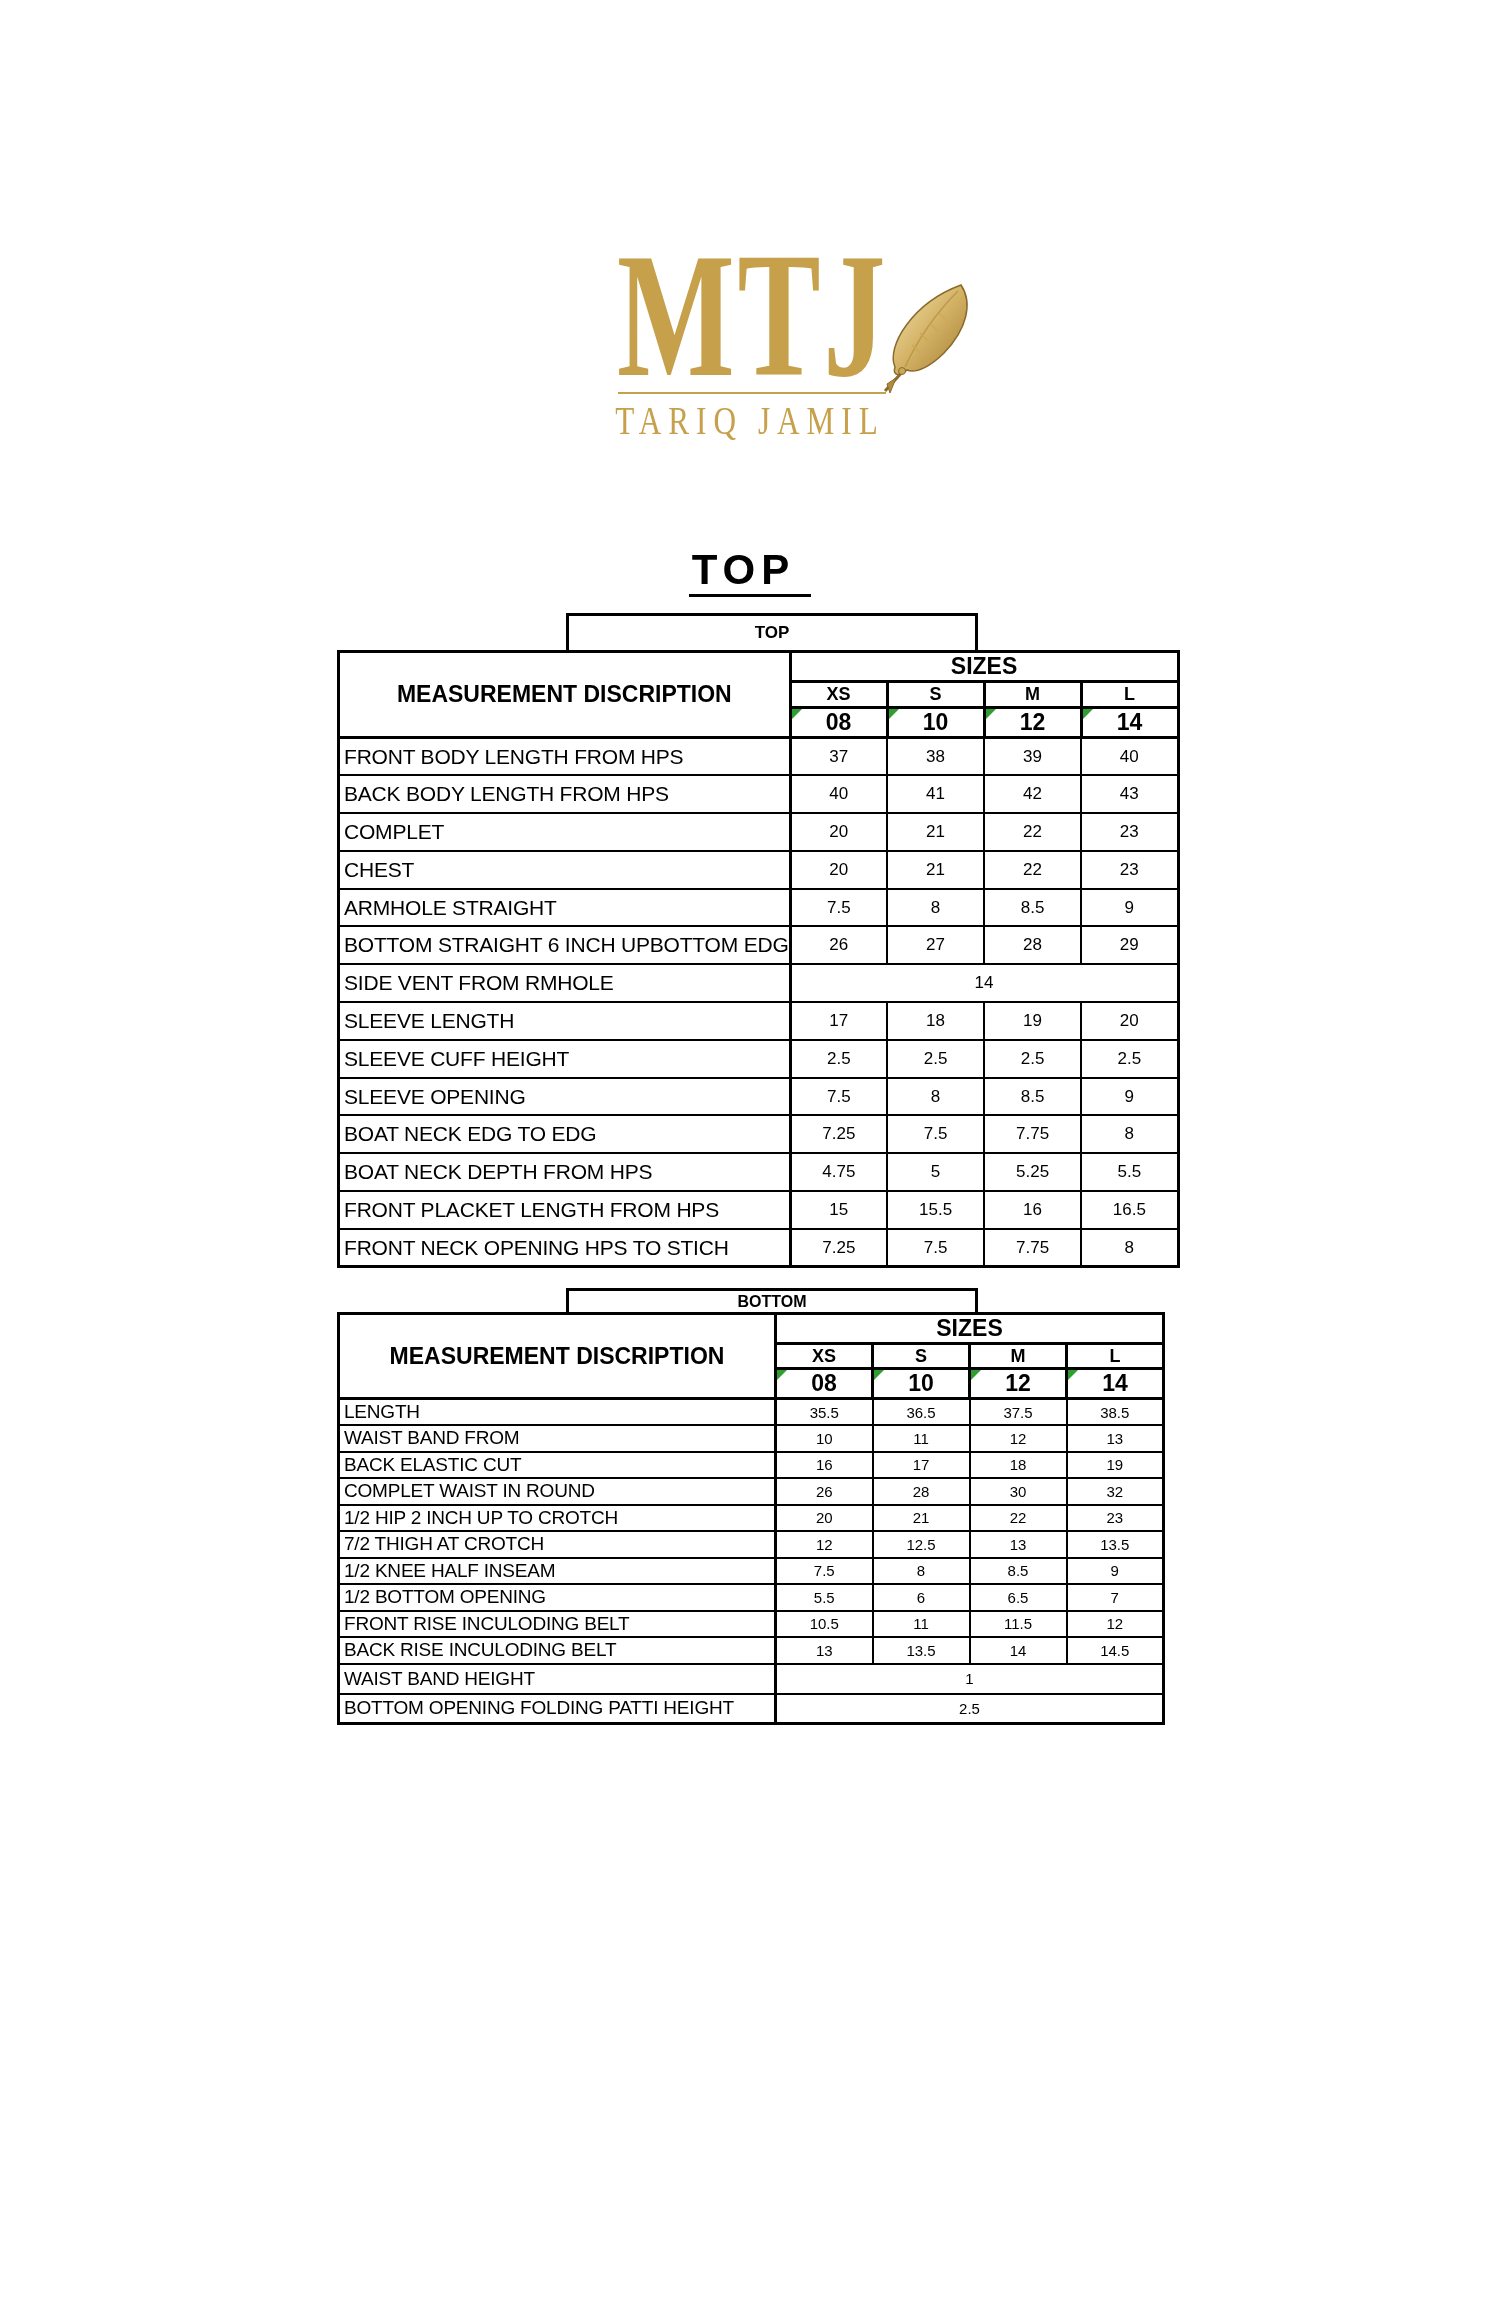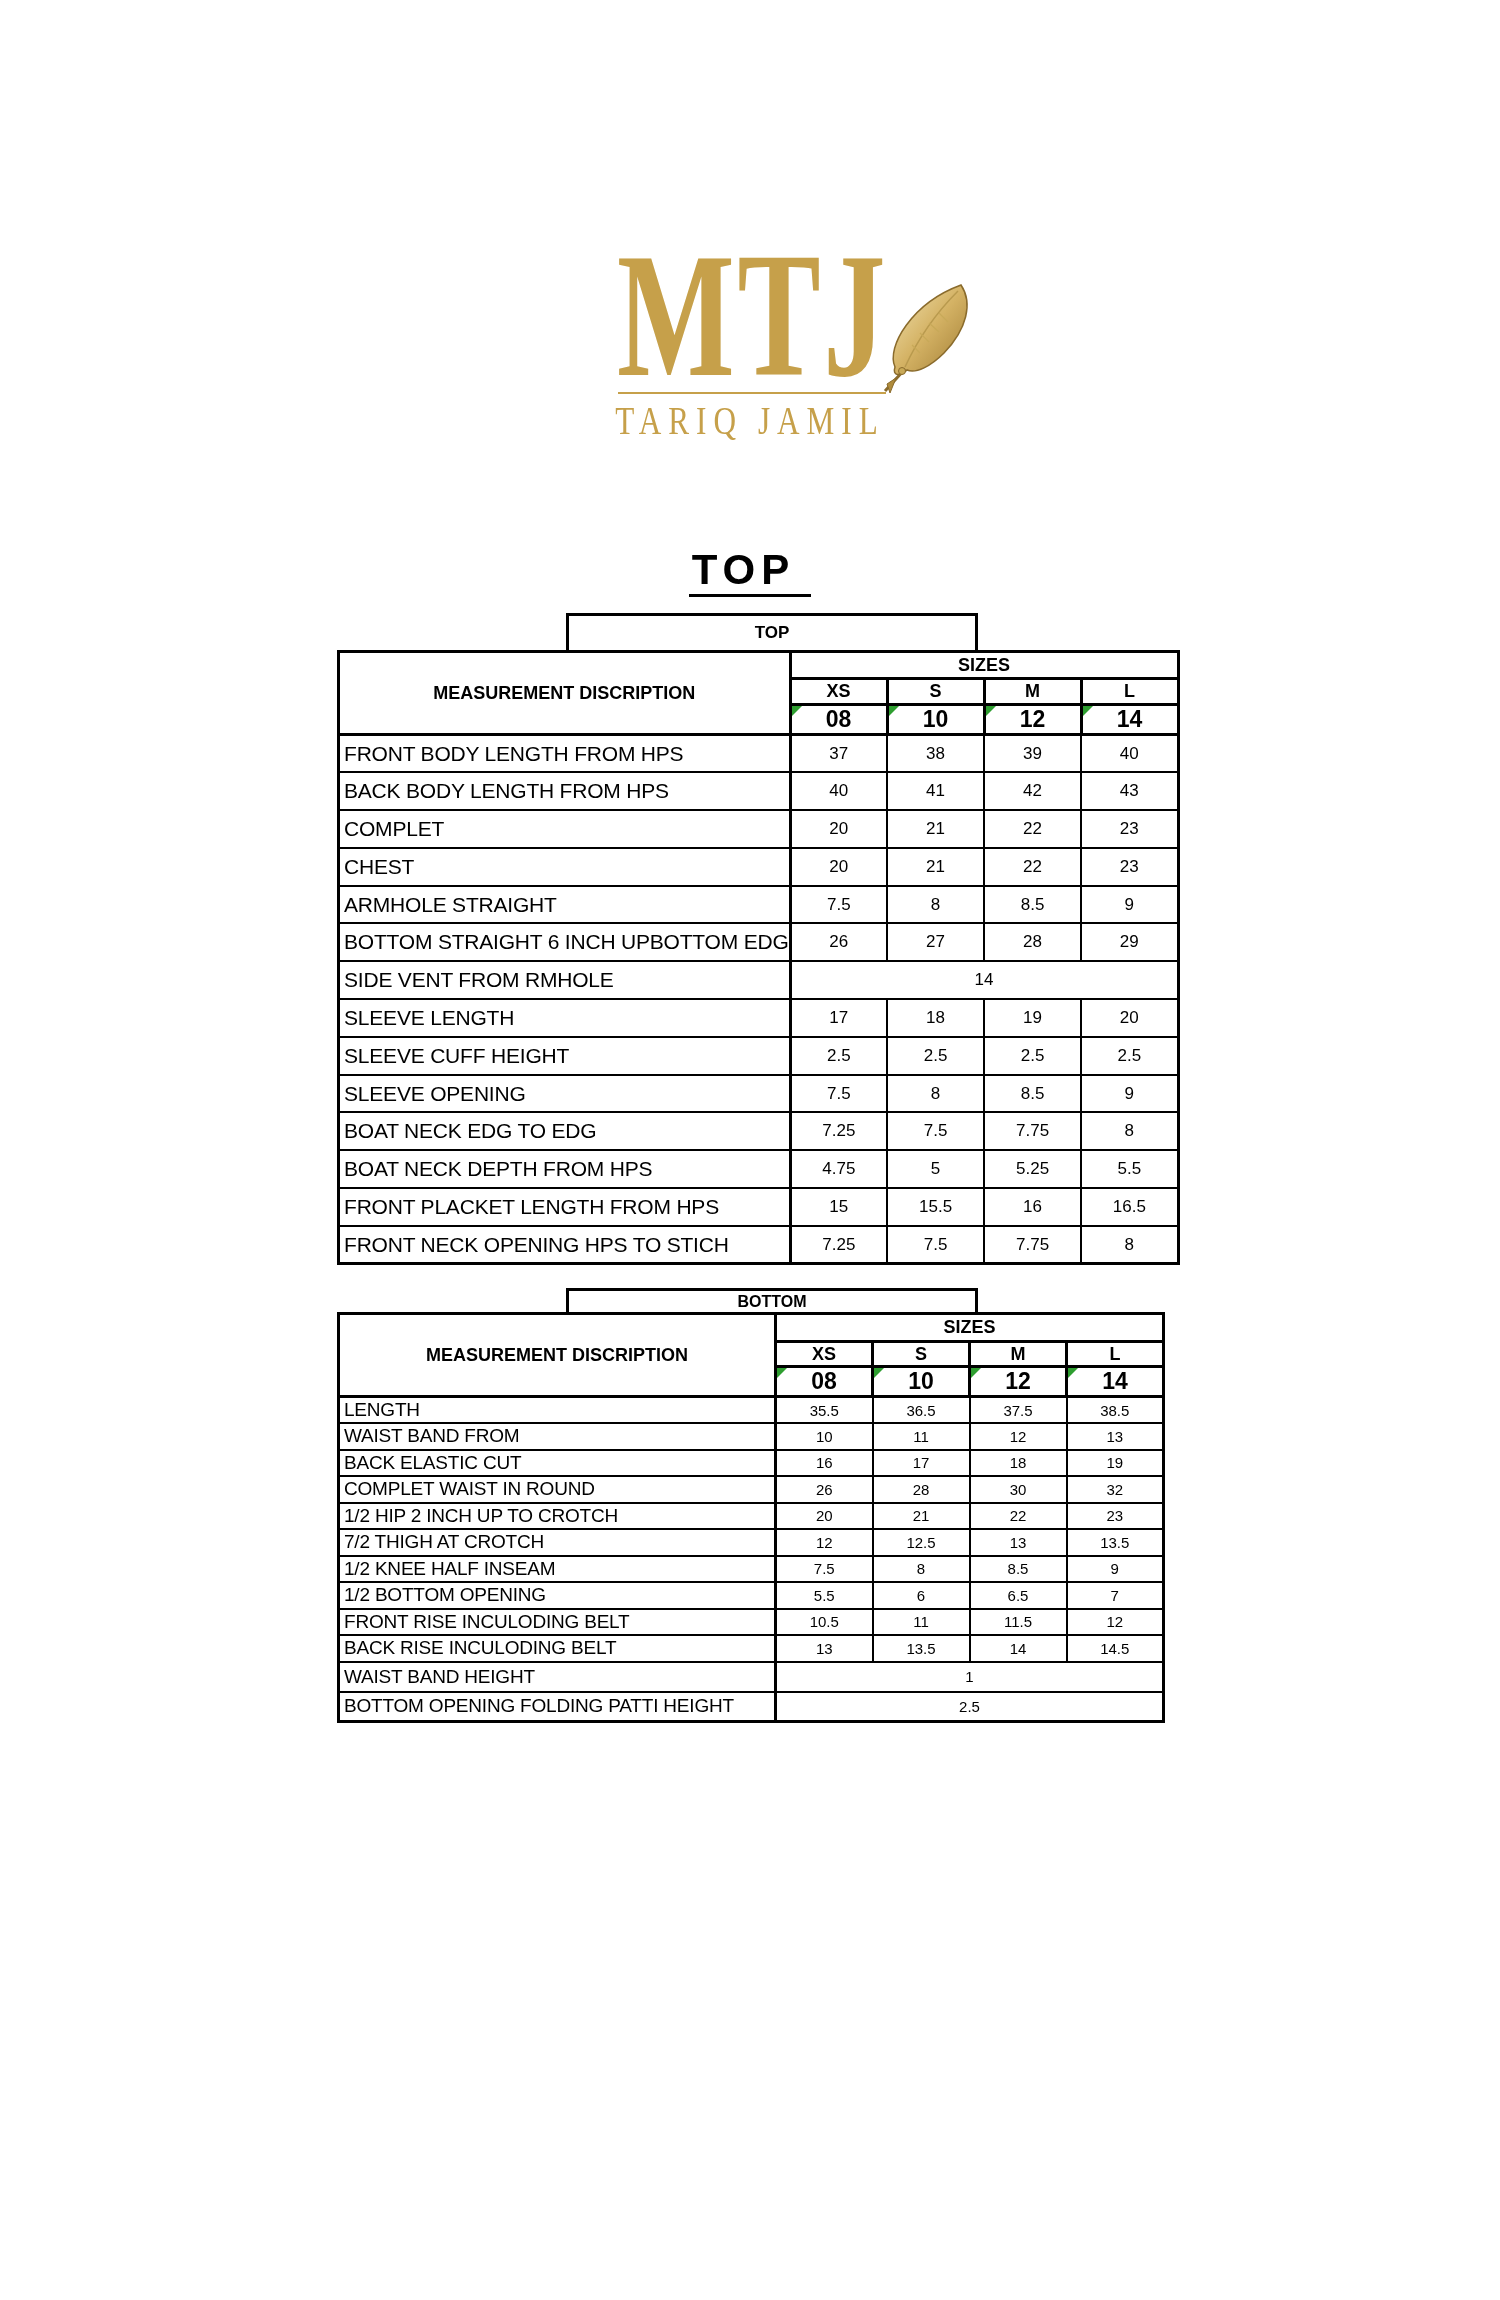--- a/index.html
+++ b/index.html
@@ -40,21 +40,21 @@
   table.mtable{
     position:absolute;left:337px;border-collapse:collapse;table-layout:fixed;
     border:3px solid #000;background:#fff;
   }
   .t-top{top:650px;}
   .t-bot{top:1312px;}
   col.c0{width:437px;} col.cs{width:97px;}
   .mtable td{border:2px solid #000;padding:0;vertical-align:middle;overflow:hidden;}
   .mtable tbody.head td{border-width:3px;}
   .mtable td.lbl{border-right-width:3px;}
-  .mhead,.sizes{font-weight:bold;font-size:18px;text-align:center;}
+  .mhead,.sizes{font-weight:bold;font-size:23px;text-align:center;}
   .szname{font-weight:bold;font-size:18px;text-align:center;}
   .sznum{font-weight:bold;font-size:23px;text-align:center;position:relative;}
   .sznum::before{
     content:"";position:absolute;top:0;left:0;width:0;height:0;
     border-top:10px solid var(--flag-green,#2E9E30);border-right:10px solid transparent;
   }
   .t-top .hr1{height:27px;} .t-top .hr2{height:26px;} .t-top .hr3{height:30px;}
   .t-bot .hr1{height:28px;} .t-bot .hr2{height:25px;} .t-bot .hr3{height:29px;}
   .t-top tr.data{height:37.8px;}
   .t-bot tr.data{height:26.5px;}

